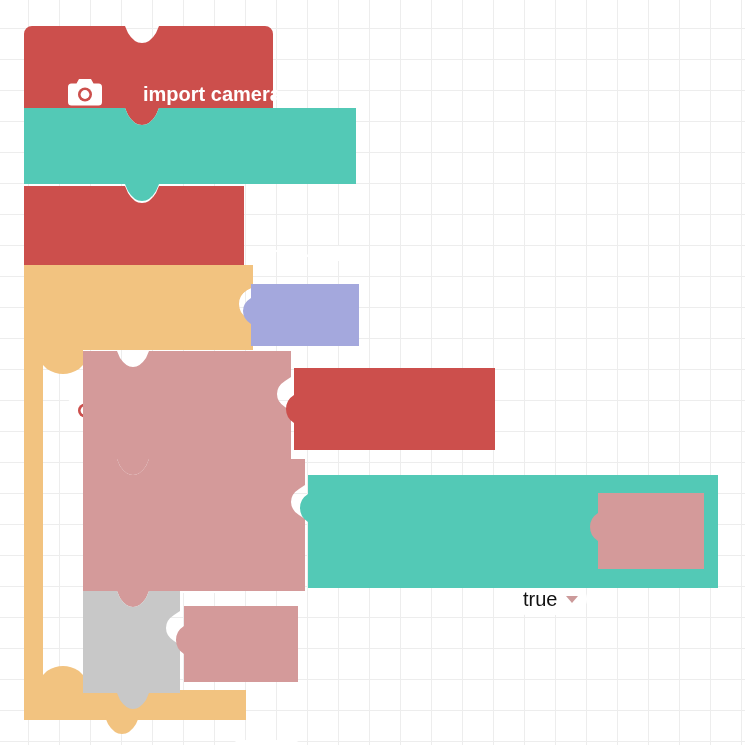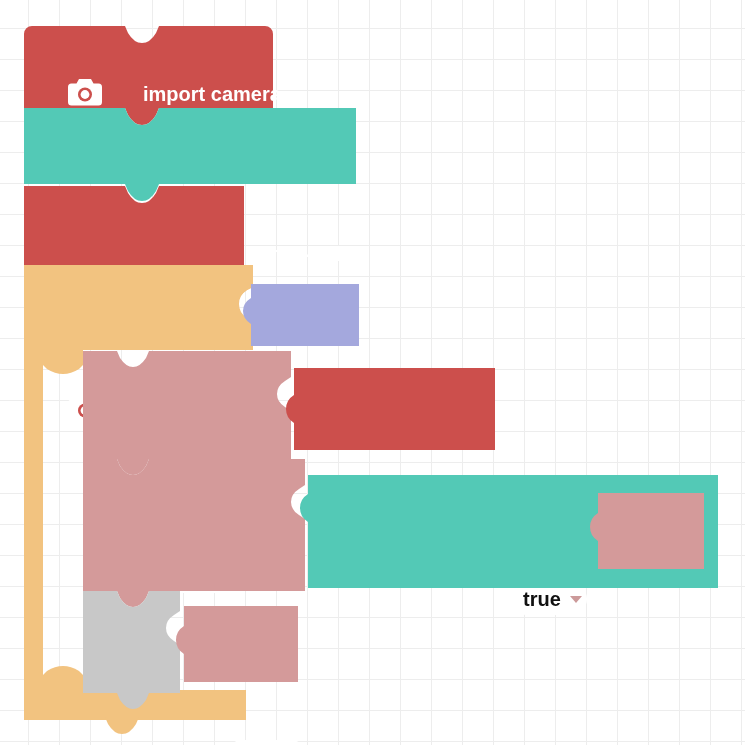--- a/index.html
+++ b/index.html
@@ -50,21 +50,21 @@
     border-radius: 18px;
     height: 32px;
     display: flex;
     align-items: center;
     padding: 0 10px 0 12px;
     box-sizing: border-box;
     white-space: nowrap;
   }
   .field-text {
     color: #111111;
-    font-weight: bold;
+    font-weight: normal;
     font-size: 20px;
     line-height: 20px;
     font-family: "Liberation Sans", sans-serif;
   }
   .caret {
     width: 0;
     height: 0;
     border-left: 6px solid transparent;
     border-right: 6px solid transparent;
     border-top: 7px solid #cc9a9a;

